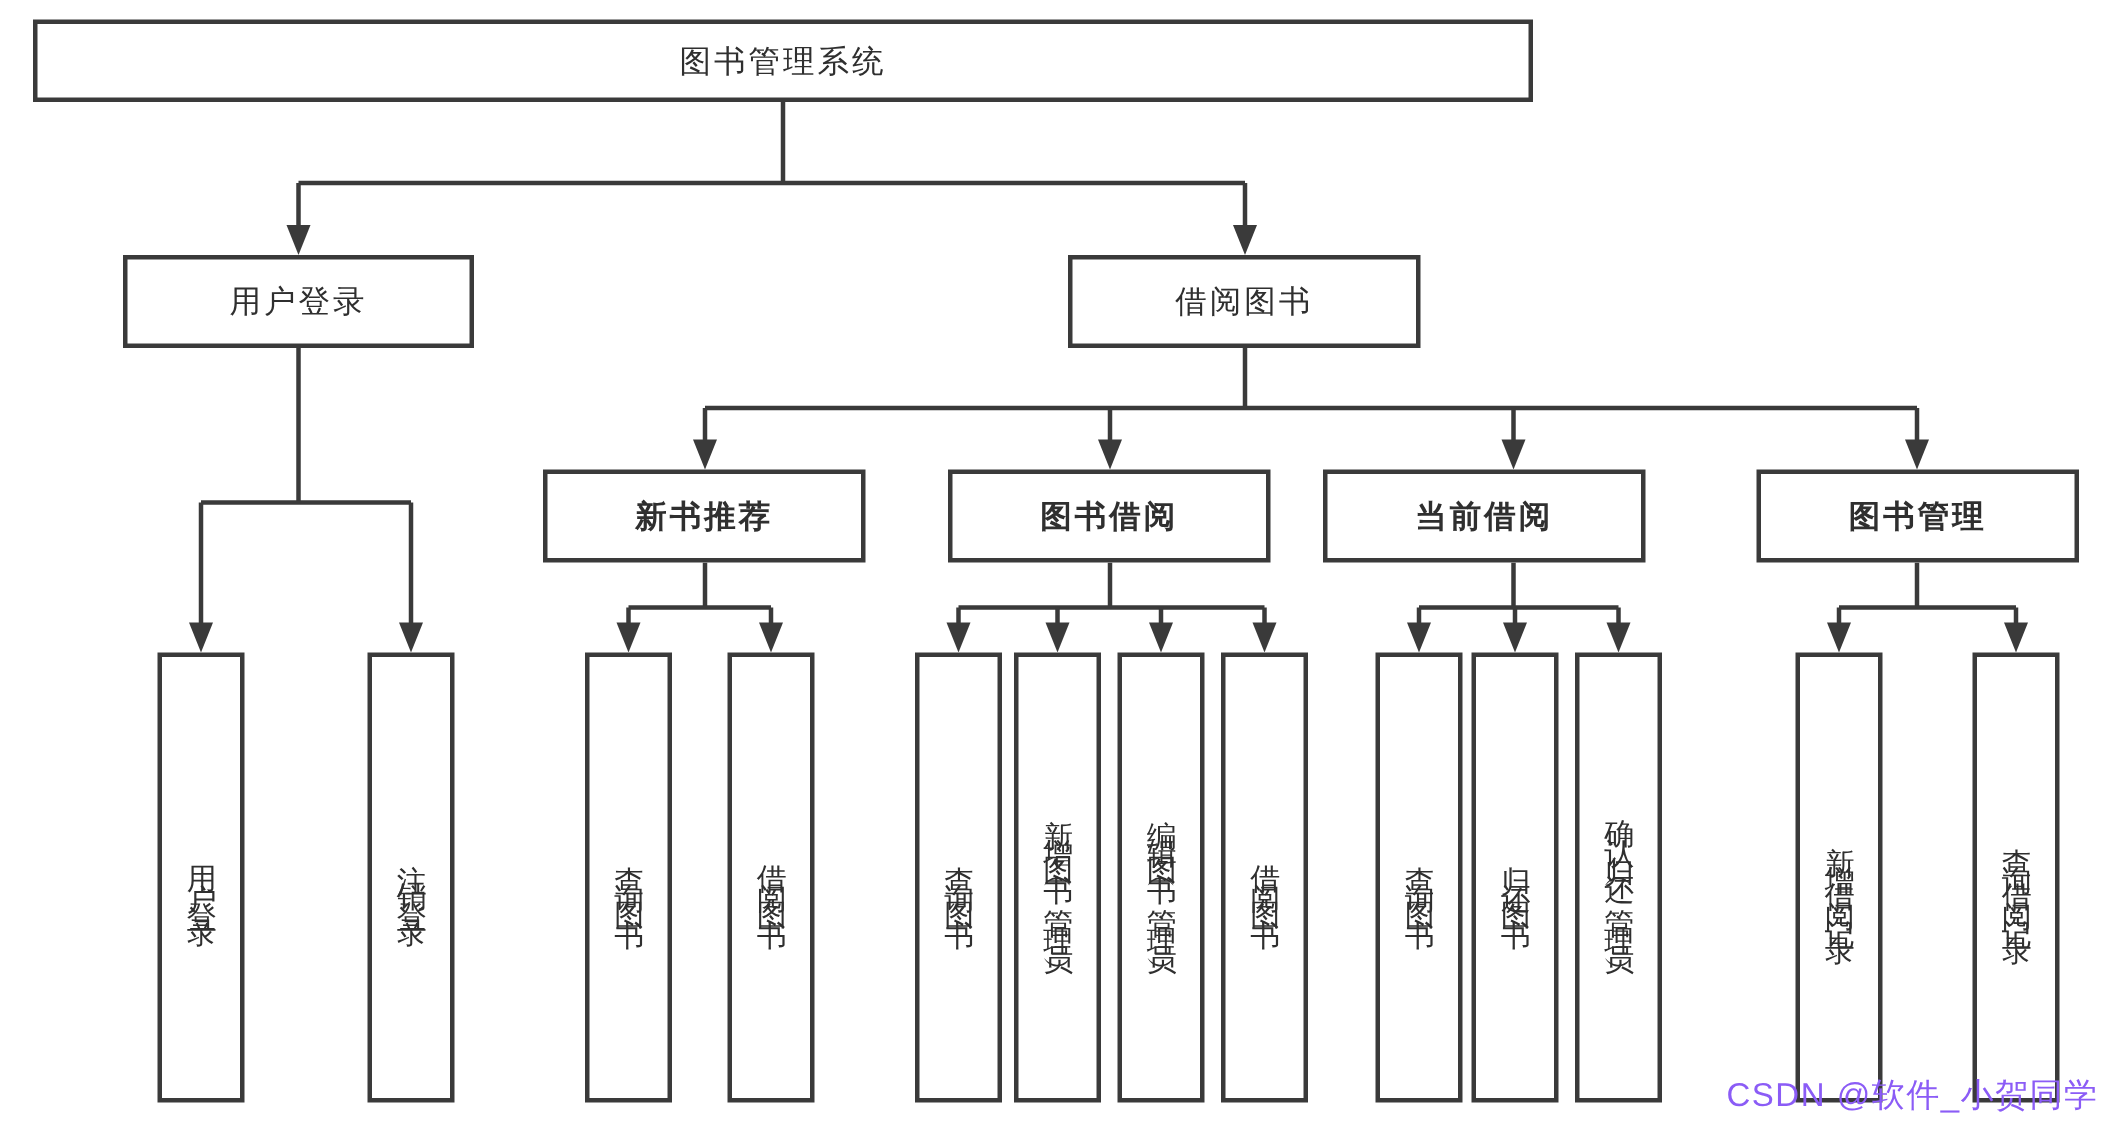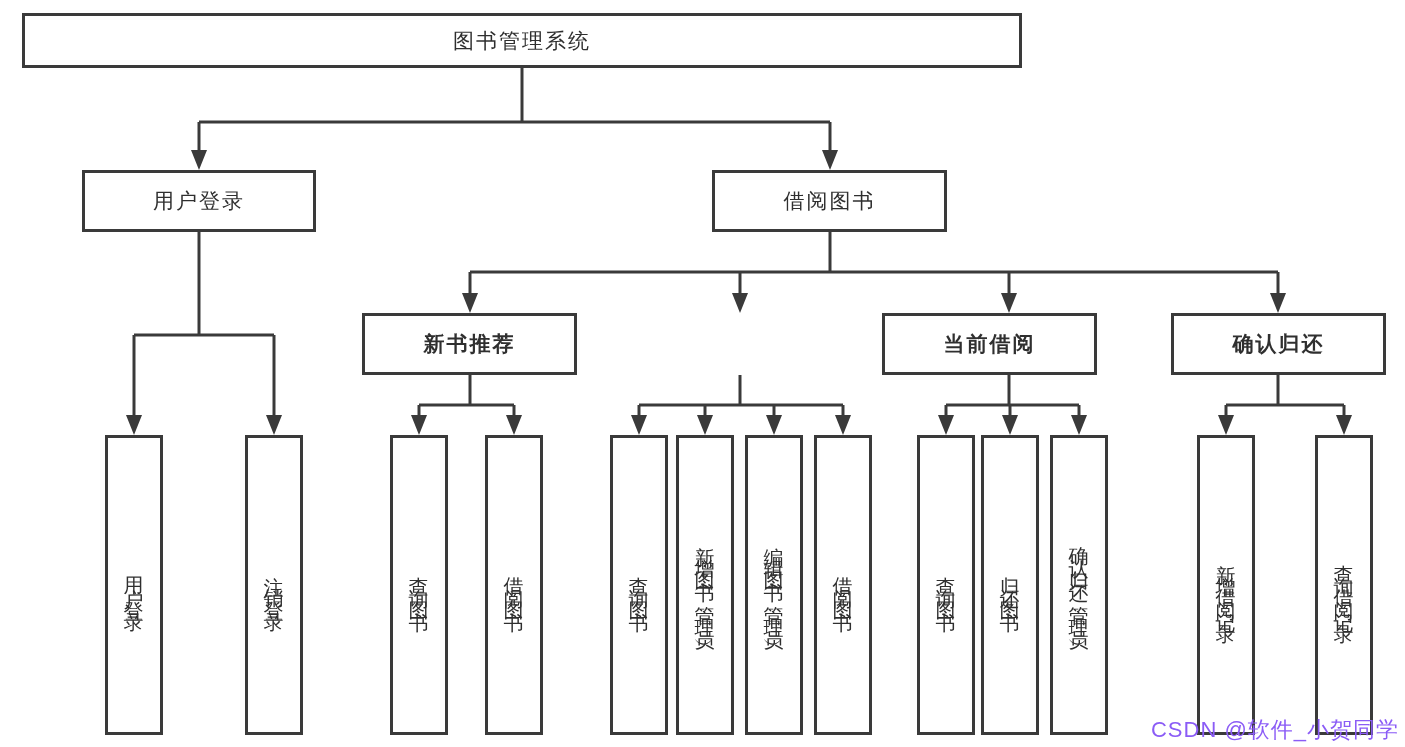--- a/index.html
+++ b/index.html
@@ -130,22 +130,23 @@
       <polygon points="1336,415 1352,415 1344,435"></polygon>
     </g>
   </svg>
 
   <div class="node root">图书管理系统</div>
 
   <div class="node lvl2" style="left:82px; width:234px;">用户登录</div>
   <div class="node lvl2" style="left:712px; width:235px;">借阅图书</div>
 
   <div class="node lvl3" style="left:362px;">新书推荐</div>
+  <div class="node lvl3" style="left:632px;">图书借阅</div>
   <div class="node lvl3" style="left:882px;">当前借阅</div>
-  <div class="node lvl3" style="left:1171px;">确认归还</div>
+  <div class="node lvl3" style="left:1171px;">图书管理</div>
 
   <div class="node leaf" style="left:105px;">用户登录</div>
   <div class="node leaf" style="left:245px;">注销登录</div>
 
   <div class="node leaf" style="left:390px;">查询图书</div>
   <div class="node leaf" style="left:485px;">借阅图书</div>
 
   <div class="node leaf" style="left:610px;">查询图书</div>
   <div class="node leaf" style="left:676px;">新增图书（管理员）</div>
   <div class="node leaf" style="left:745px;">编辑图书（管理员）</div>

